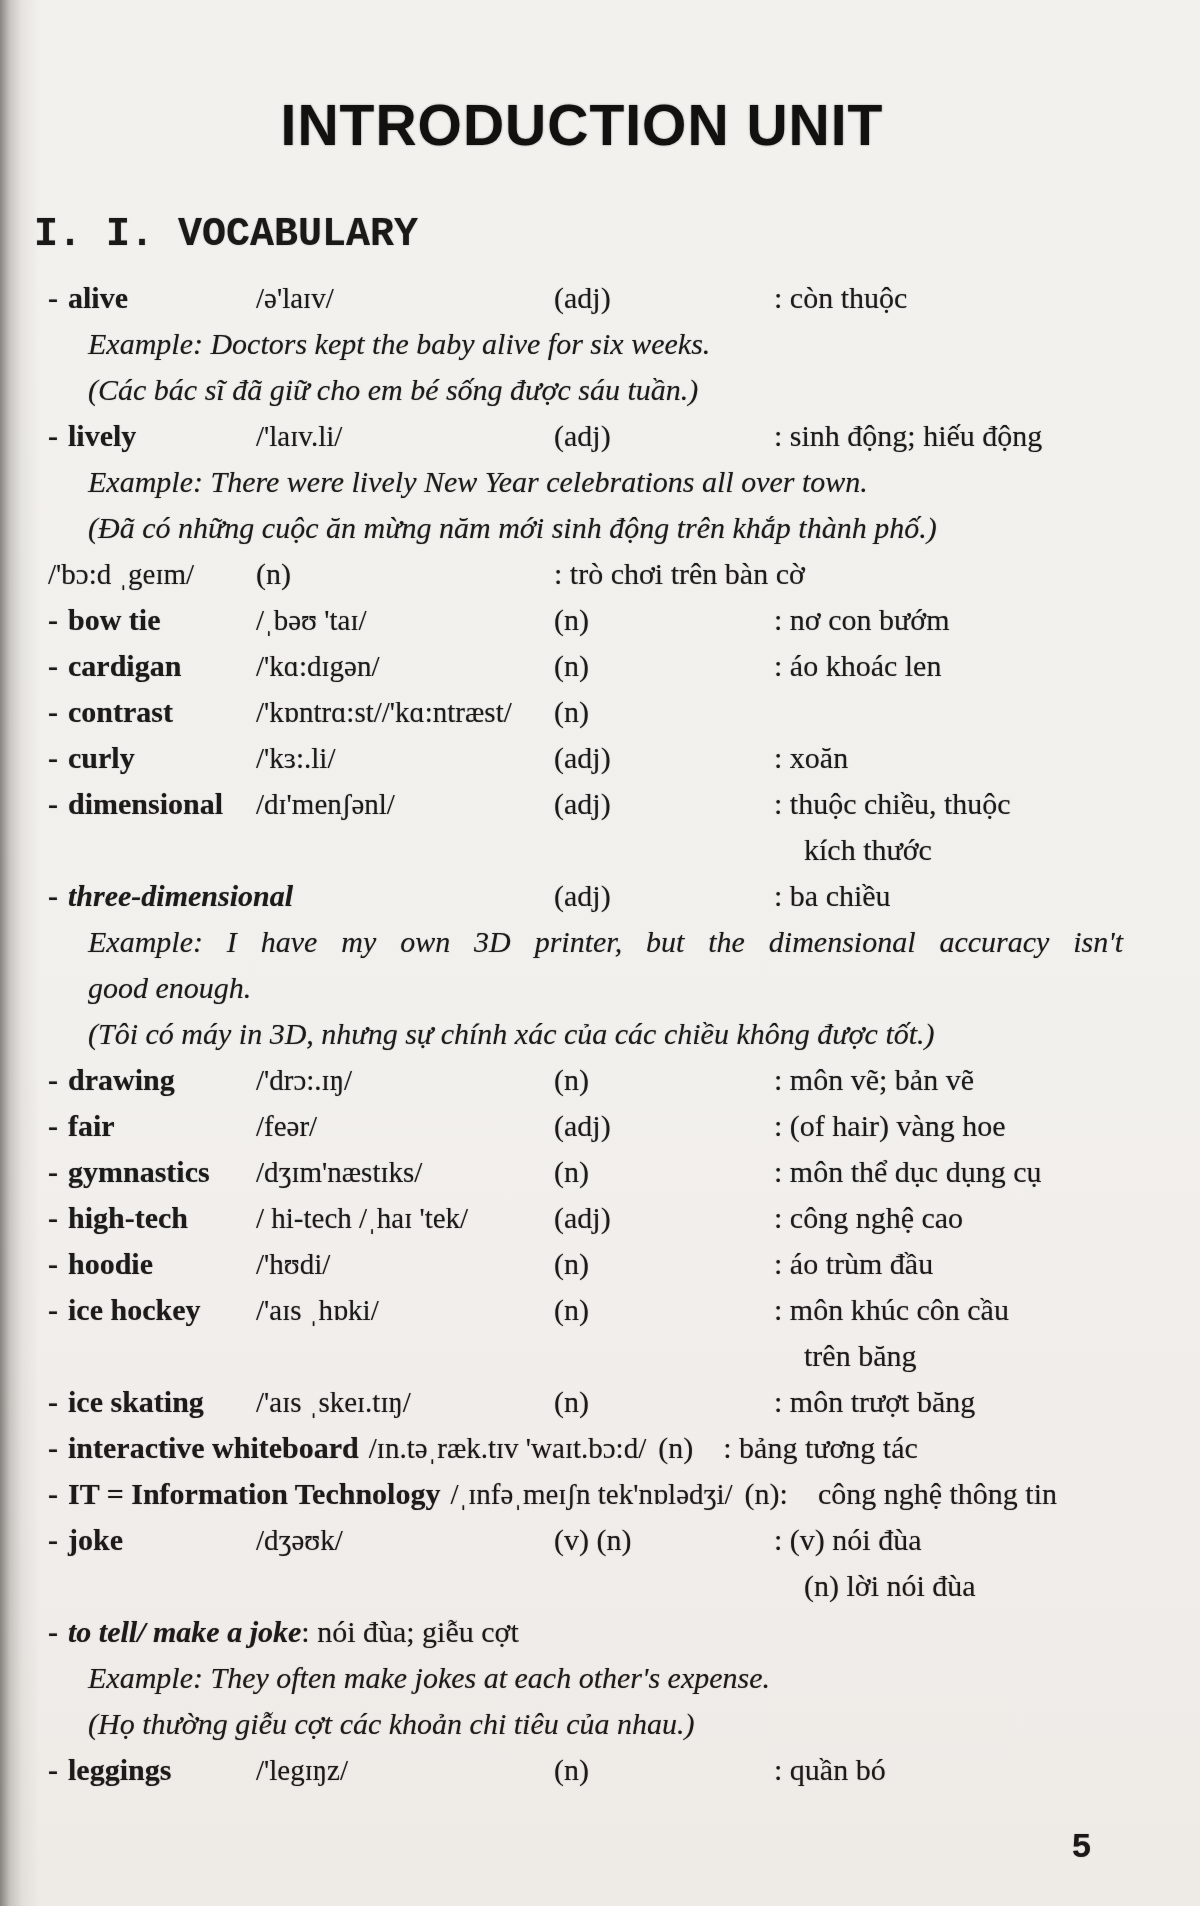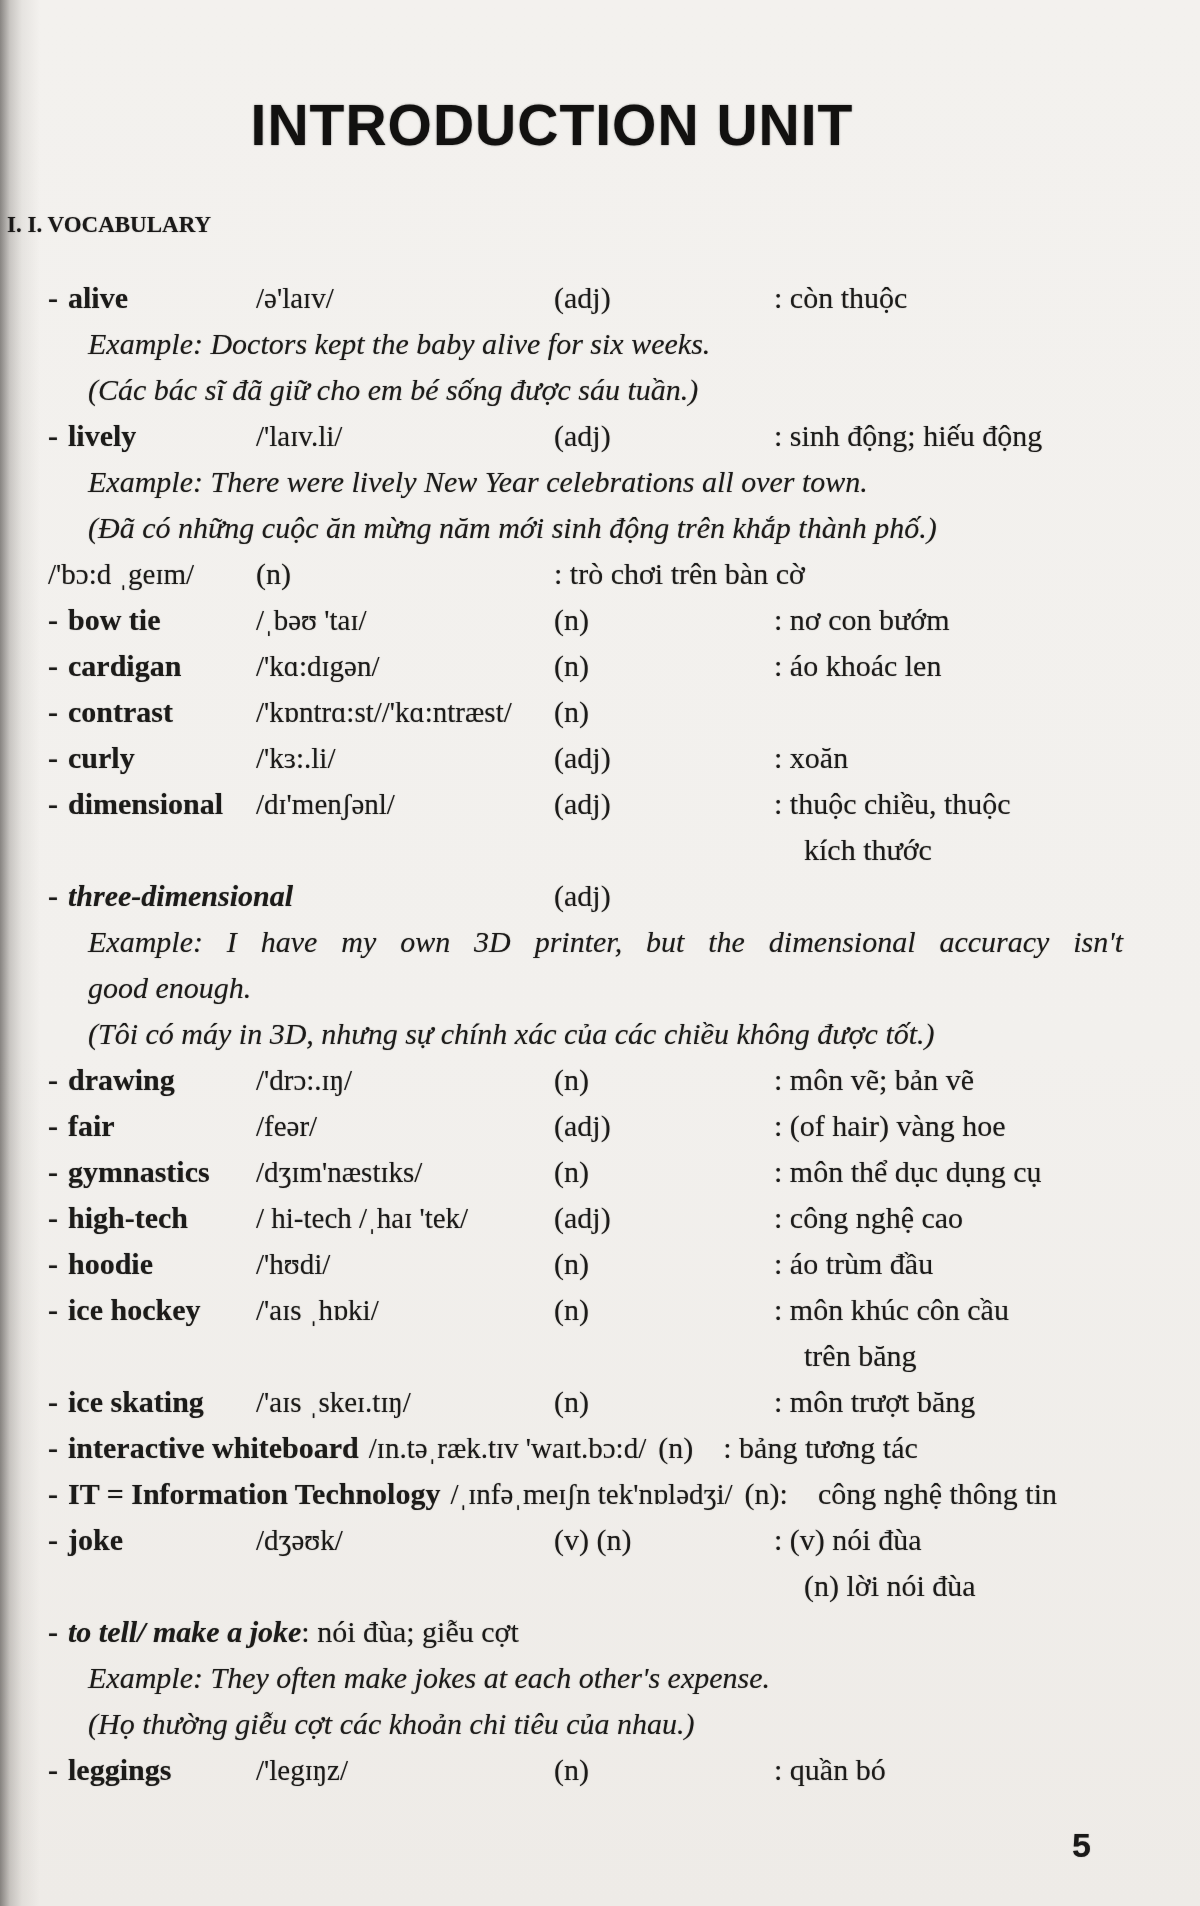--- a/index.html
+++ b/index.html
@@ -13,25 +13,26 @@
     position:absolute;left:0;top:0;width:42px;height:100%;
     background:linear-gradient(90deg,rgba(58,54,51,.58) 0px,rgba(104,99,94,.30) 10px,rgba(150,145,139,.14) 22px,rgba(0,0,0,0) 40px);
     pointer-events:none;
   }
   .title{
     position:absolute;top:92px;left:0;width:1104px;text-align:center;
     font-family:"Liberation Sans","DejaVu Sans",sans-serif;font-weight:bold;
     font-size:57px;letter-spacing:1px;color:#121110;
     text-shadow:0 0 2px rgba(18,17,16,.5);
     white-space:nowrap;
+    padding-left:30px;
   }
   .section{
-    position:absolute;top:212px;left:7px;
-    font-family:Liberation Serif, serif;font-weight:bold;
-    font-size:23px;color:#1a1918;text-shadow:0 0 1.5px rgba(26,25,24,.42);
+    position:absolute;top:212px;left:34px;
+    font-family:Liberation Mono, monospace;font-weight:bold;
+    font-size:40px;color:#1a1918;text-shadow:0 0 1.5px rgba(26,25,24,.42);
     white-space:nowrap;
   }
   #vocab-list{
     position:absolute;top:275px;left:0;width:1150px;
     font-size:30px;line-height:46px;
     text-shadow:0 0 1.2px rgba(28,27,25,.45);
   }
   .row{padding-left:48px;}
   .entry{display:grid;grid-template-columns:208px 298px 220px 1fr;}
   .cell{white-space:nowrap;}
@@ -124,20 +125,23 @@
         <div class="cell pos">(adj)</div>
         <div class="cell mean">
           <div class="mline">: thuộc chiều, thuộc</div>
           <div class="mline cont">kích thước</div>
         </div>
       </div>
       <div class="row entry">
         <div class="cell"><span class="dash">-</span><span class="w wi">three-dimensional</span></div>
         <div class="cell phon"></div>
         <div class="cell pos">(adj)</div>
+        <div class="cell mean">
+          <div class="mline">: ba chiều</div>
+        </div>
       </div>
       <div class="row ex just">Example: I have my own 3D printer, but the dimensional accuracy isn't</div>
       <div class="row ex">good enough.</div>
       <div class="row tr">(Tôi có máy in 3D, nhưng sự chính xác của các chiều không được tốt.)</div>
       <div class="row entry">
         <div class="cell"><span class="dash">-</span><span class="w">drawing</span></div>
         <div class="cell phon">/'drɔ:.ɪŋ/</div>
         <div class="cell pos">(n)</div>
         <div class="cell mean">
           <div class="mline">: môn vẽ; bản vẽ</div>

